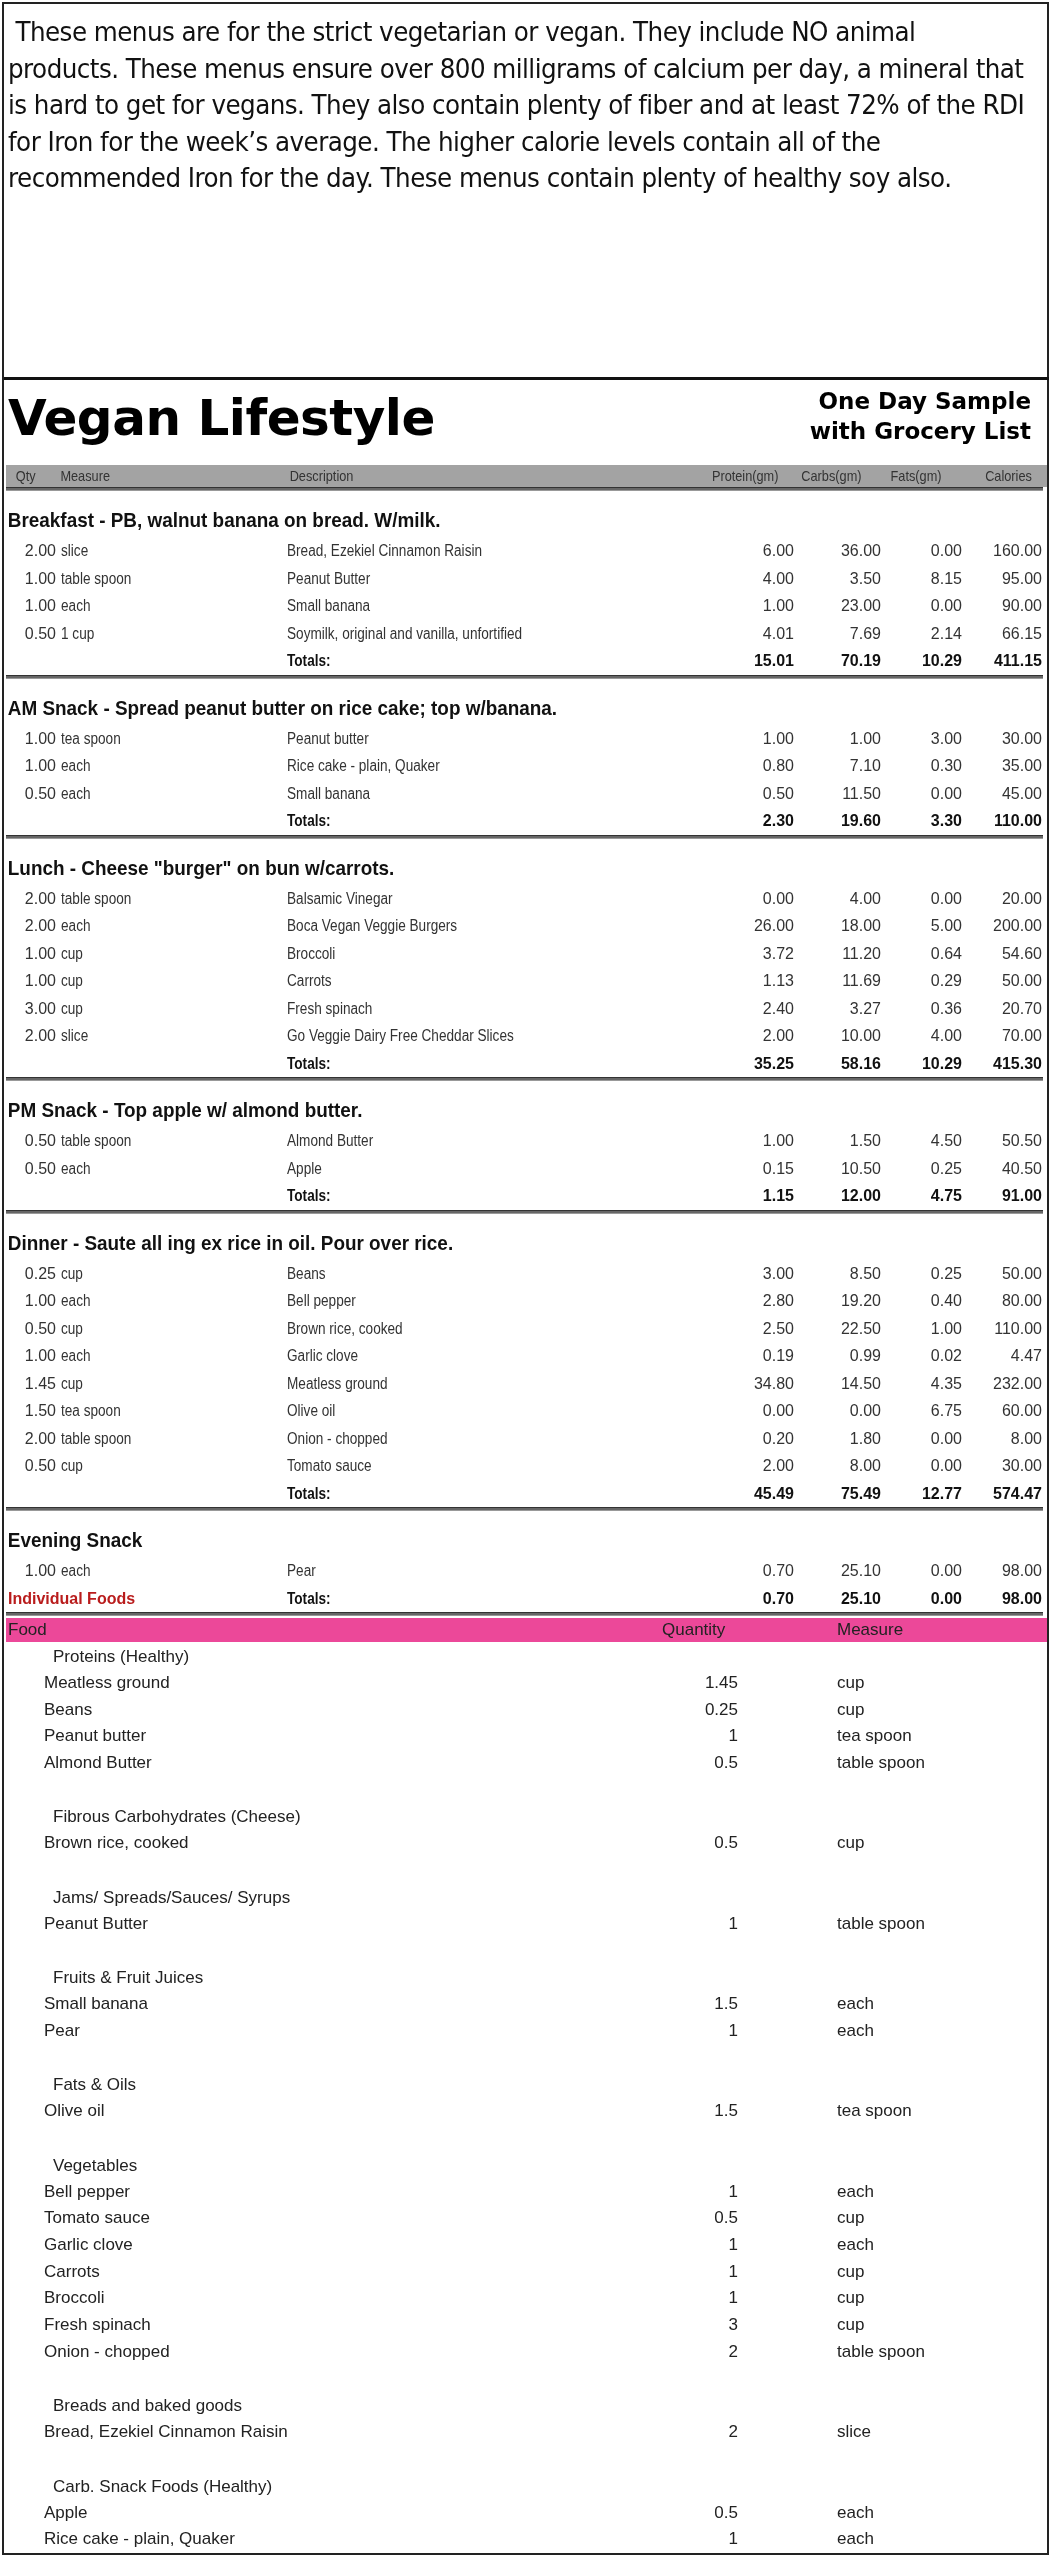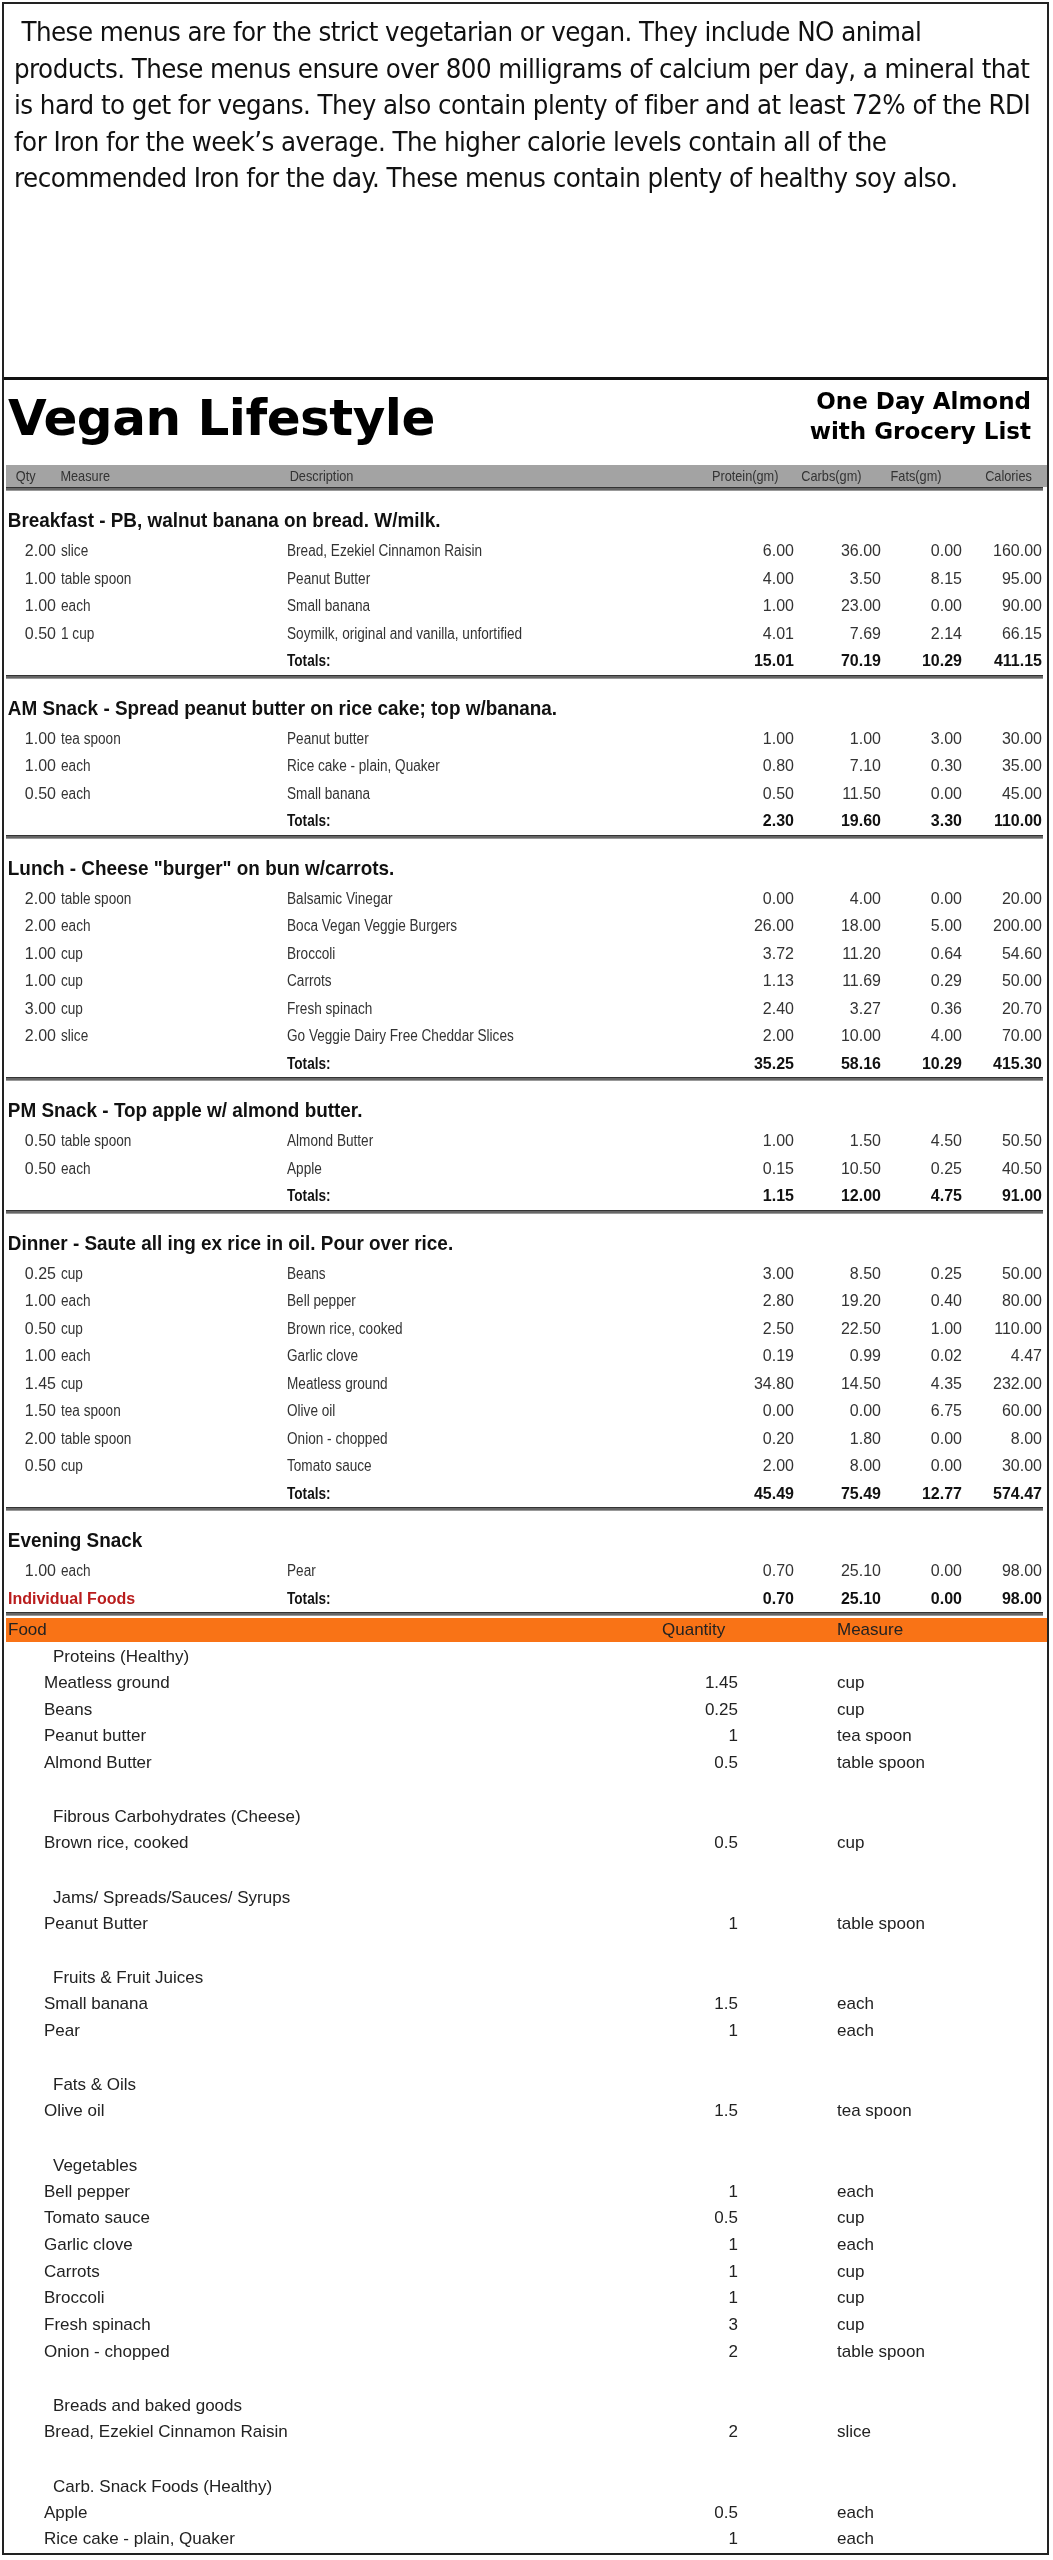--- a/index.html
+++ b/index.html
@@ -1,18 +1,18 @@
 <!DOCTYPE html>
 <html><head>
 <meta charset="utf-8">
 <style>
   html, body { margin: 0; padding: 0; background: #ffffff; }
   body { width: 1053px; height: 2560px; position: relative; overflow: hidden; color: #111; }
   .frame { position: absolute; left: 2px; top: 2px; width: 1047px; height: 2553px; border: 2px solid #222; box-sizing: border-box; }
-  .intro { position: absolute; left: 4px; top: 4px; width: 1045px; height: 376px; border-bottom: 3px solid #111; box-sizing: border-box; padding: 10px 12px 0 10px; }
+  .intro { position: absolute; left: 4px; top: 4px; width: 1045px; height: 376px; border-bottom: 3px solid #111; box-sizing: border-box; padding: 10px 12px 0 4px; }
   .intro p { margin: 0; font-family: "DejaVu Sans", sans-serif; font-size: 26.5px; line-height: 36.5px; letter-spacing: -0.6px; color: #111; transform: scaleX(0.93); transform-origin: left top; width: 1100px; text-indent: 8px; }
 
   .title-row { position: absolute; left: 4px; top: 381px; width: 1045px; height: 84px; }
   .title { position: absolute; left: 4px; top: 8px; font-family: "DejaVu Sans", sans-serif; font-weight: bold; font-size: 50px; letter-spacing: -0.5px; color: #000; }
   .subtitle { position: absolute; right: 18px; top: 5px; text-align: right; font-family: "DejaVu Sans", sans-serif; font-weight: bold; font-size: 23px; line-height: 30px; color: #000; }
 
   .col-header { position: absolute; left: 6px; top: 465px; width: 1041px; height: 22px; background: #a3a3a3; font-family: "Liberation Sans", sans-serif; font-size: 15px; color: #333; }
   .col-header span { position: absolute; top: 2px; transform: scaleX(0.85); }
 
   .meals { position: absolute; left: 6px; top: 487px; width: 1041px; }
@@ -25,21 +25,21 @@
   .row .desc { left: 281px; transform: scaleX(0.85); transform-origin: left center; white-space: nowrap; }
   .row .num { text-align: right; width: 70px; }
   .row .p { left: 718px; }
   .row .c { left: 805px; }
   .row .f { left: 886px; }
   .row .cal { left: 966px; }
   .row.total { font-weight: bold; color: #111; }
   .meal-block { padding-top: 12px; }
 
   .ind-title { position: absolute; left: 8px; top: 1590px; font-family: "Liberation Sans", sans-serif; font-weight: bold; font-size: 16px; color: #b91c1c; }
-  .ind-header { position: absolute; left: 6px; top: 1618px; width: 1041px; height: 24px; background: #f97316; font-family: "Liberation Sans", sans-serif; font-size: 17px; color: #222; text-align: right; }
+  .ind-header { position: absolute; left: 6px; top: 1618px; width: 1041px; height: 24px; background: #ec4899; font-family: "Liberation Sans", sans-serif; font-size: 17px; color: #222; text-align: right; }
   .ind-header span { position: absolute; top: 2px; }
   .ind-list { position: absolute; left: 6px; top: 1643px; width: 1041px; font-family: "Liberation Sans", sans-serif; font-size: 17px; color: #222; }
   .cat { height: 27px; line-height: 27px; padding-left: 2px; margin-left: 45px; }
   .item { position: relative; height: 26.7px; line-height: 26.7px; }
   .item .iname { position: absolute; left: 38px; }
   .item .iqty { position: absolute; left: 640px; width: 92px; text-align: right; }
   .item .imeas { position: absolute; left: 831px; }
   .gap { height: 26.7px; }
 </style>
 </head>
@@ -47,21 +47,21 @@
 
 <div class="frame"></div>
 
 <div class="intro">
   <p>These menus are for the strict vegetarian or vegan.  They include NO animal products. These menus ensure over 800 milligrams of calcium per day, a mineral that is hard to get for vegans.  They also contain plenty of fiber and at least 72% of the RDI for Iron for the week’s average.  The higher calorie levels contain all of the recommended Iron for the day.  These menus contain plenty of healthy soy also.</p>
 </div>
 
 <div class="title-row">
   <div class="title">Vegan Lifestyle</div>
   <div class="subtitle">
-    <div>One Day Almond</div>
+    <div>One Day Sample</div>
     <div>with Grocery List</div>
   </div>
 </div>
 
 <div class="col-header">
   <span style="left:8px">Qty</span>
   <span style="left:50px">Measure</span>
   <span style="left:278px">Description</span>
   <span style="left:700px">Protein(gm)</span>
   <span style="left:790px">Carbs(gm)</span>

